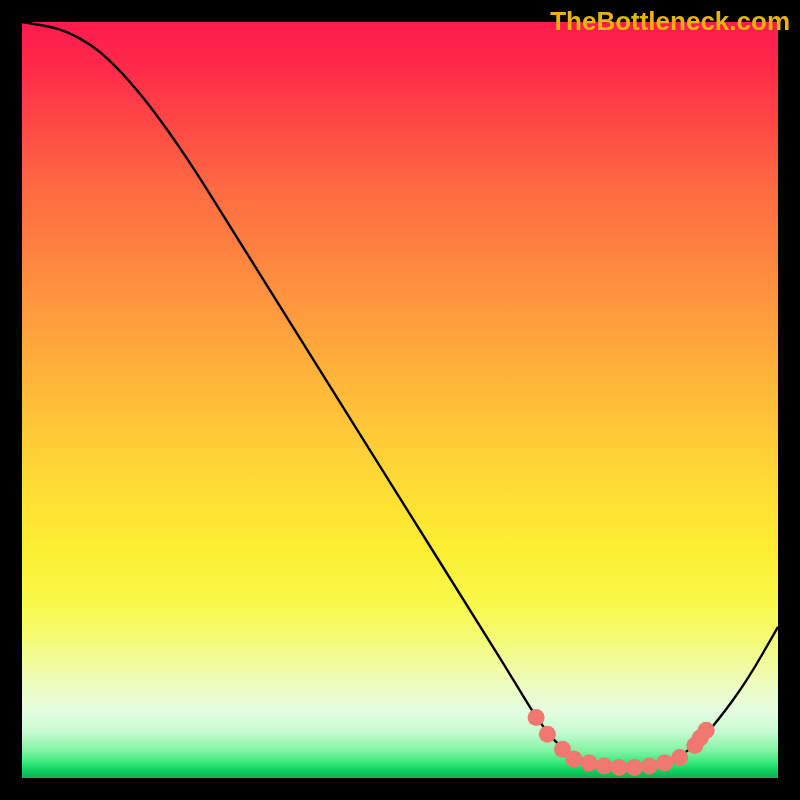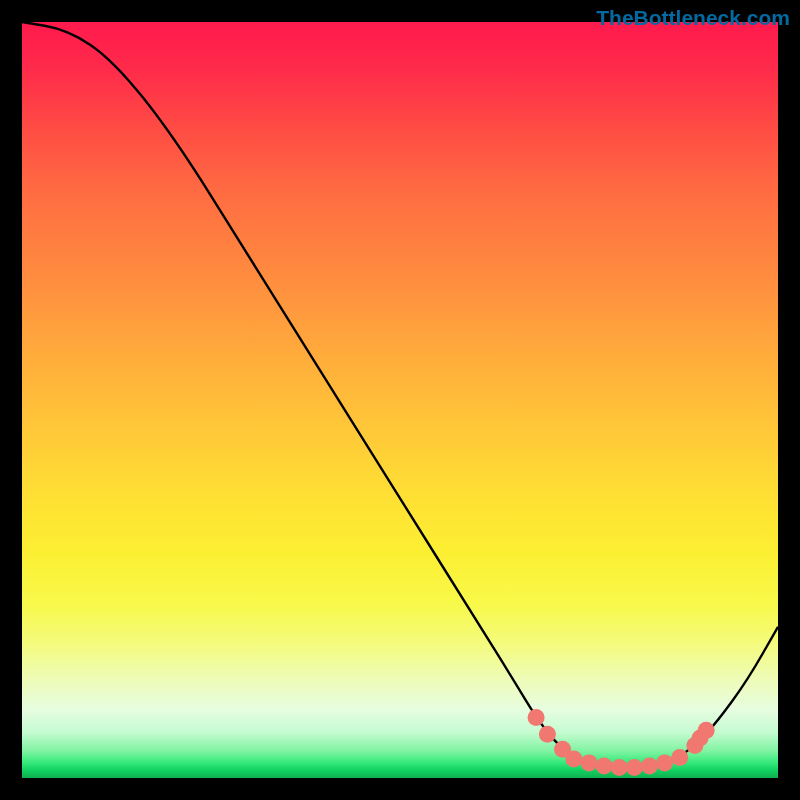--- a/index.html
+++ b/index.html
@@ -8,22 +8,22 @@
     height: 800px;
     background: #000;
     position: relative;
     font-family: Arial, sans-serif;
     overflow: hidden;
   }
   .watermark {
     position: absolute;
     top: 6px;
     right: 10px;
-    color: #0369a1;
-    font-size: 21px;
+    color: #eab308;
+    font-size: 26px;
     font-weight: bold;
     z-index: 10;
   }
   .plot-area {
     position: absolute;
     left: 22px;
     top: 22px;
     width: 756px;
     height: 756px;
     background: linear-gradient(to bottom,

